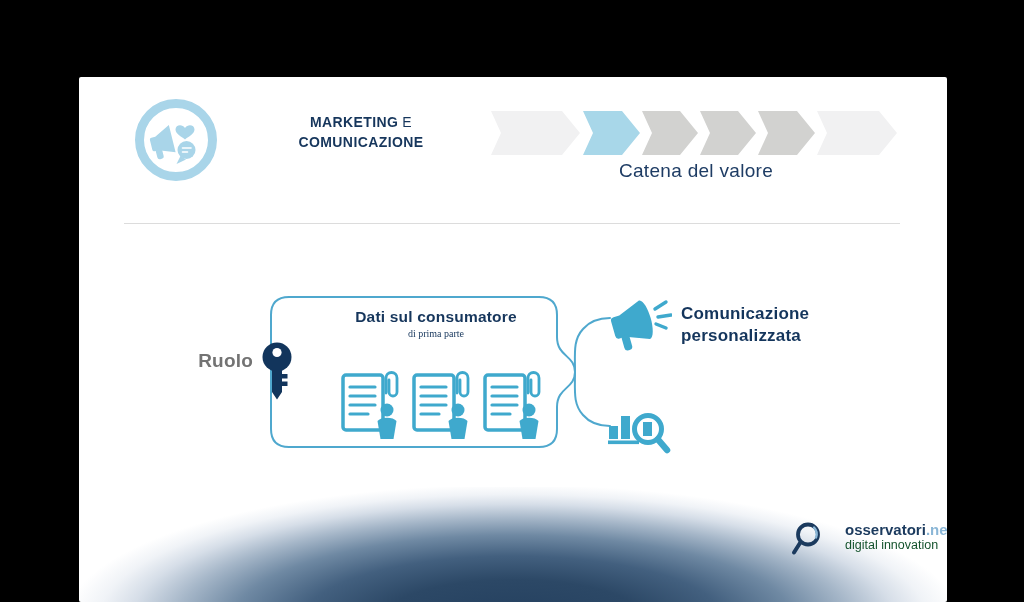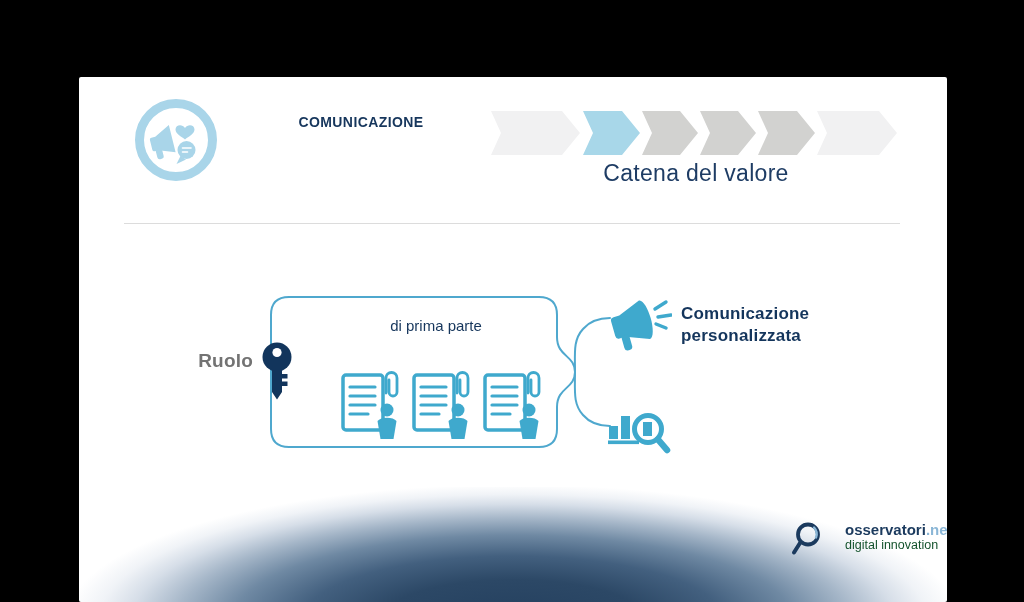--- a/index.html
+++ b/index.html
@@ -15,34 +15,34 @@
 
   
   .category-title{
     left:193px;top:35px;width:178px;text-align:center;
     color:#16365c;font-size:14px;line-height:20px;letter-spacing:.4px;
   }
   .category-title .b{font-weight:bold;}
   .category-title .r{font-weight:normal;margin-left:4px;}
   .value-chain-label{
     left:472px;top:83px;width:290px;text-align:center;
-    color:#1e3c64;font-size:23px;font-weight:normal;letter-spacing:.3px;
+    color:#1e3c64;font-size:19px;font-weight:normal;letter-spacing:.3px;
   }
   .divider{left:45px;top:146px;width:776px;height:1px;background:#dcdcdc;}
 
   
   .key-role{
     left:58px;top:271px;width:116px;text-align:right;
     color:#737373;font-size:19px;font-weight:bold;line-height:25px;letter-spacing:.2px;
   }
 
   
   .box-title{left:242px;top:231px;width:230px;text-align:center;color:#16365c;}
   .box-title .t1{font-size:15.5px;font-weight:bold;letter-spacing:.2px;}
-  .box-title .t2{font-size:15px;font-weight:normal;margin-top:9px;}
+  .box-title .t2{font-size:10px;font-weight:normal;margin-top:2px;font-family:Liberation Serif, serif;}
 
   
   .outcome-text{color:#14355c;font-size:17px;font-weight:bold;line-height:22px;letter-spacing:.2px;}
   .outcome-1{left:602px;top:226px;}
   .outcome-2{left:602px;top:331px;}
 
   
   .logo{left:710px;top:444px;display:flex;align-items:flex-start;}
   .logo-text{margin-left:22px;}
   .logo-line1{font-size:15px;font-weight:bold;color:#1b3a5e;line-height:17px;}
@@ -73,20 +73,23 @@
       <circle cx="53.5" cy="53" r="9"></circle>
       <path d="M47.5 59 L43.5 67 L53 62.5 Z"></path>
     </g>
     <g stroke="#ffffff" stroke-width="1.6" stroke-linecap="round">
       <line x1="49.5" y1="51" x2="58" y2="51"></line>
       <line x1="49.5" y1="55" x2="54.5" y2="55"></line>
     </g>
   </svg>
 
   <div class="abs category-title">
+    <div>
+      <span class="b">MARKETING</span><span class="r">E</span>
+    </div>
     <div class="b">COMUNICAZIONE</div>
   </div>
 
   <svg class="abs" style="left:412px;top:34px" width="408" height="44" viewBox="0 0 408 44">
     <polygon points="0,0 71,0 89,22 71,44 0,44 10,22" fill="#f1f1f2"></polygon>
     <polygon points="92,0 131,0 149,22 131,44 92,44 102,22" fill="#a8d7e9"></polygon>
     <polygon points="151,0 189,0 207,22 189,44 151,44 161,22" fill="#d2d2d0"></polygon>
     <polygon points="209,0 247,0 265,22 247,44 209,44 219,22" fill="#d2d2d0"></polygon>
     <polygon points="267,0 306,0 324,22 306,44 267,44 277,22" fill="#d2d2d0"></polygon>
     <polygon points="326,0 388,0 406,22 388,44 326,44 336,22" fill="#f1f1f2"></polygon>
@@ -112,20 +115,21 @@
 
   <svg class="abs" style="left:179px;top:265px" width="38" height="60" viewBox="0 0 38 60">
     <g fill="#12355c">
       <circle cx="19" cy="15" r="14.5"></circle>
       <path d="M14 24 H24 V32 H29.5 V36.5 H24 V39.5 H29.5 V44 H24 V50 L19 57.5 L14 50 Z"></path>
     </g>
     <circle cx="19" cy="10.5" r="4.6" fill="#ffffff"></circle>
   </svg>
 
   <div class="abs box-title">
+    <div class="t1">Dati sul consumatore</div>
     <div class="t2">di prima parte</div>
   </div>
 
   <svg class="abs" style="left:262px;top:291px" width="58" height="76" viewBox="0 0 58 76">
     <rect x="2" y="7" width="40" height="55" rx="3" fill="#fff" stroke="#3fa9cd" stroke-width="3.5"></rect>
     <g stroke="#3fa9cd" stroke-width="3.2" stroke-linecap="round">
       <line x1="9" y1="19" x2="34" y2="19"></line>
         <line x1="9" y1="28" x2="34" y2="28"></line>
       <line x1="9" y1="37" x2="34" y2="37"></line>
         <line x1="9" y1="46" x2="27" y2="46"></line>

